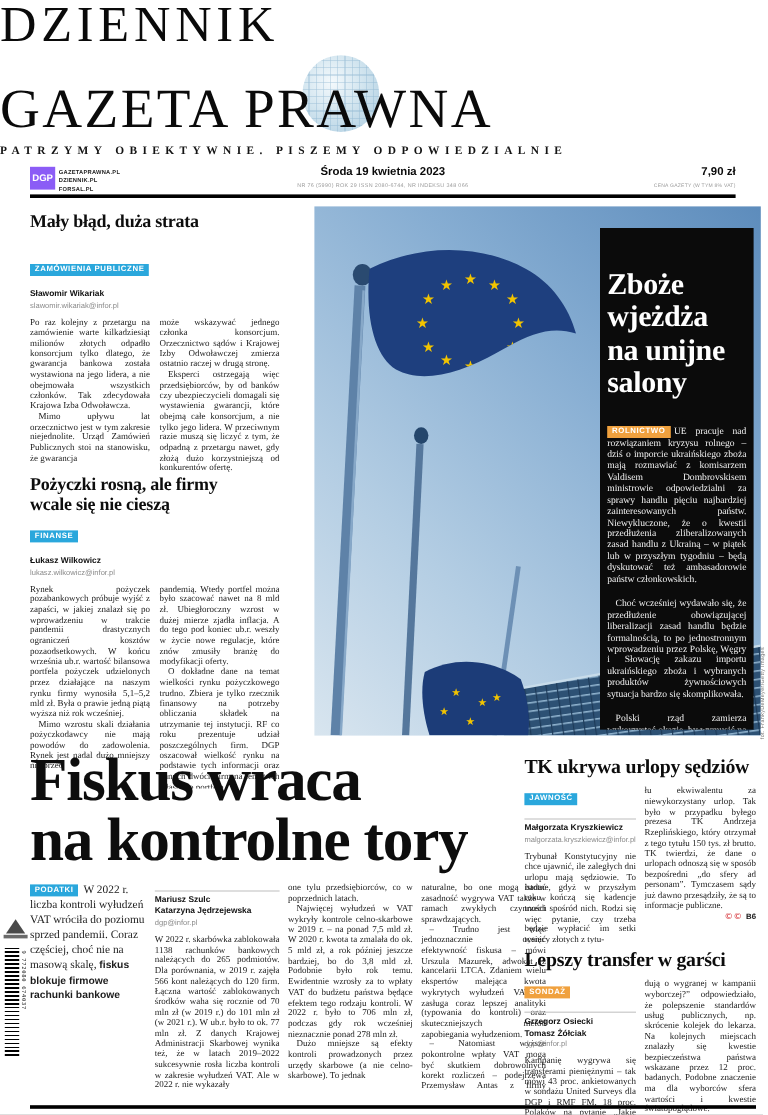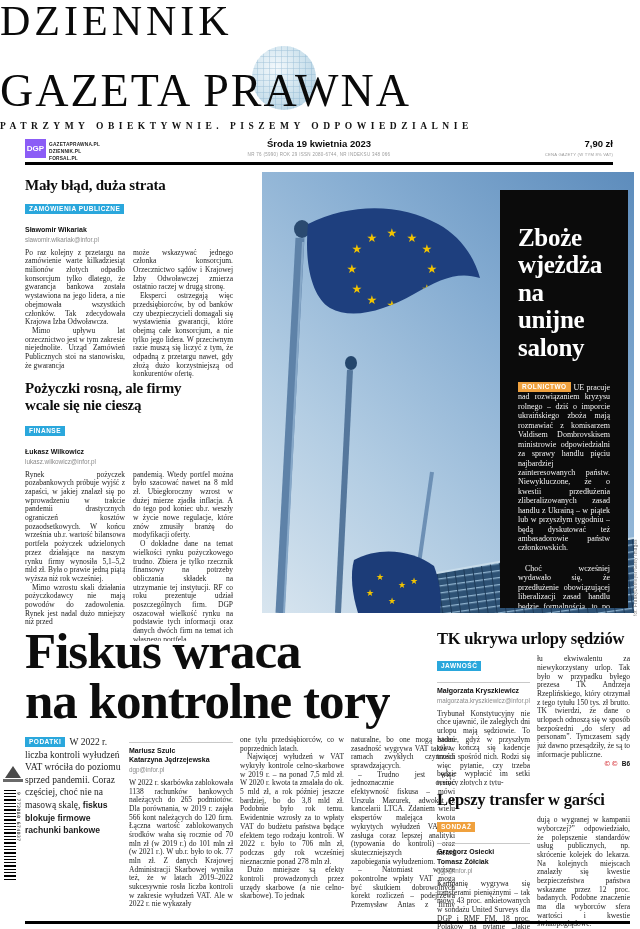--- a/index.html
+++ b/index.html
@@ -42,35 +42,35 @@
   .email{font:6.3px "Liberation Sans",sans-serif;color:#8a8a8a;margin-top:1px}
   .cols{display:flex;gap:8px}
   .bcol{font-size:7.5px;line-height:1.16;text-align:justify;color:#1c1c1c;overflow:hidden}
   .bcol p + p{text-indent:7px}
   .endline{display:flex;justify-content:flex-end;align-items:baseline;gap:3px;margin-top:1px}
   .cc{color:#d2232a;font:7px "DejaVu Sans",sans-serif;letter-spacing:.5px}
   .ref{font:bold 6.5px "Liberation Sans",sans-serif;color:#111}
 
   
   .leftcol{position:absolute;left:25px;top:177px;width:208px}
-  .hl-a{font-size:15px;line-height:1.15;white-space:nowrap;margin-bottom:4px}
+  .hl-a{font-size:15px;line-height:1.15;white-space:nowrap;margin-bottom:20px}
   .hl-a2{font-size:15px;line-height:1.15;margin-bottom:6px}
   .leftcol .tag{margin-bottom:5px}
   .leftcol .bcol{width:100px}
   .art2{}
 
   
   .photo{position:absolute;left:262px;top:172px;width:372px;height:441px;overflow:hidden;
     background:linear-gradient(225deg,#5d8cbc 0%,#86add2 35%,#b3cde3 70%,#d8e5ef 100%)}
   .photo svg{position:absolute;inset:0}
   .credit{position:absolute;left:633px;top:536px;height:80px;writing-mode:vertical-rl;transform:rotate(180deg);
     font:4.5px "Liberation Sans",sans-serif;color:#777;letter-spacing:.3px}
 
   
-  .blackbox{position:absolute;left:500px;top:190px;width:128px;height:418px;background:#0b0b0b;color:#fff;padding:13px 18px;box-sizing:border-box;overflow:hidden}
+  .blackbox{position:absolute;left:500px;top:190px;width:128px;height:418px;background:#0b0b0b;color:#fff;padding:13px 6px;box-sizing:border-box;overflow:hidden}
   .bb-hl{font-weight:bold;font-size:25px;line-height:1.1;color:#fff;letter-spacing:-.3px}
   .bb-body{margin-top:13px;font-size:8px;line-height:1.18;text-align:justify;color:#f2f2f2}
   .bb-body p + p{text-indent:7px;margin-top:11px}
   .bb-body .tag{margin-right:3px}
 
   
   .fiskus{position:absolute;left:25px;top:626px;width:436px}
   .fhl{font-size:51px;line-height:.99;letter-spacing:-1px}
   .fcols{display:flex;gap:7px;margin-top:9px}
   .lead{width:97px;font-size:9.5px;line-height:1.33;color:#1c1c1c}

